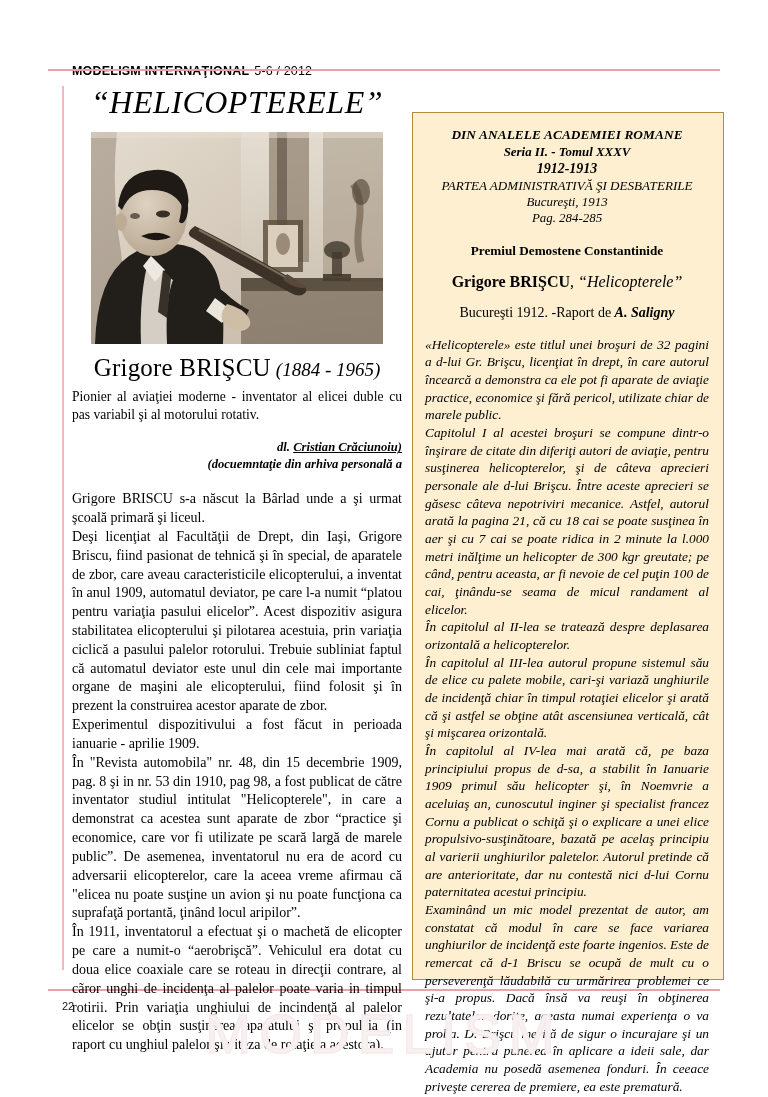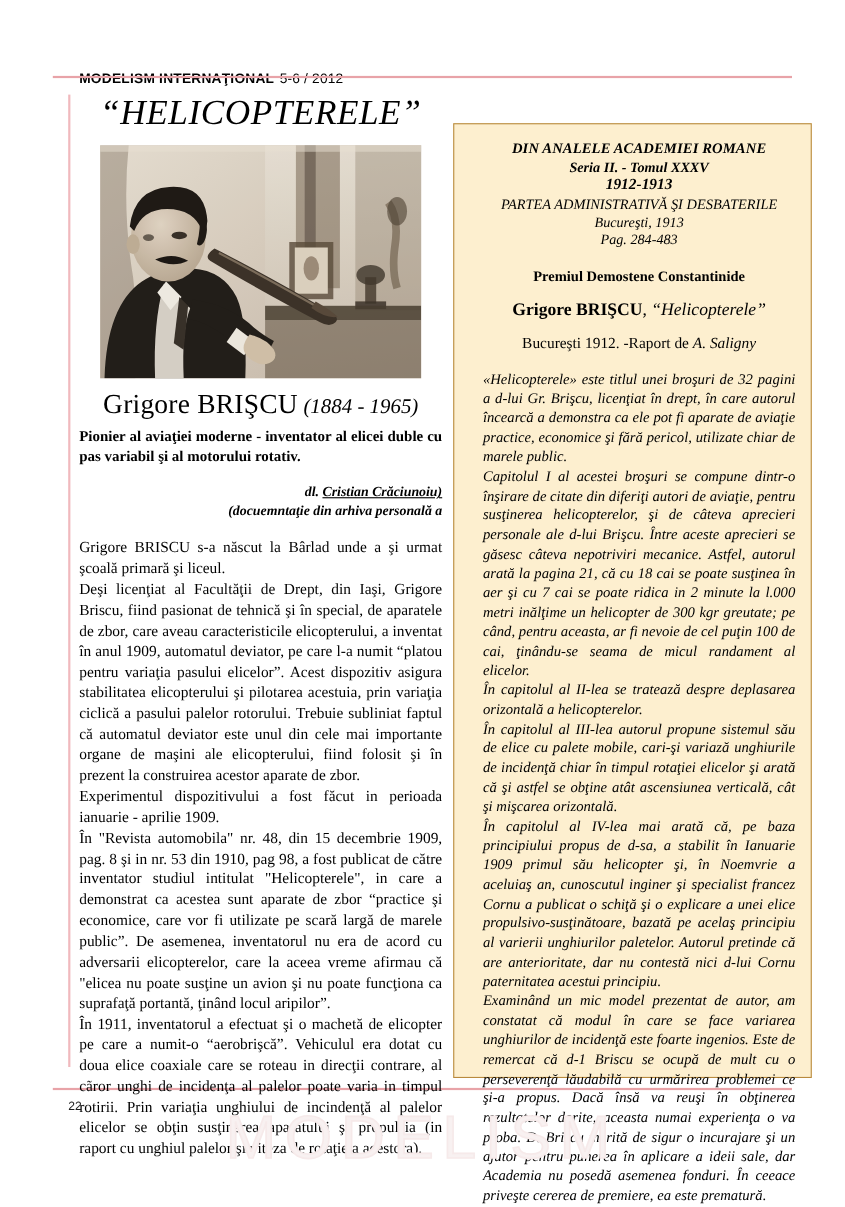--- a/index.html
+++ b/index.html
@@ -106,21 +106,21 @@
     font-size: 25px;
     letter-spacing: 0.2px;
   }
   .person-years {
     font-size: 19px;
     margin-left: 5px;
     font-style: italic;
   }
   .person-sub {
     font-family: "Liberation Serif", "DejaVu Serif", serif;
-    font-weight: bold;
+    font-weight: normal;
     font-size: 13.6px;
     line-height: 1.32;
     text-align: justify;
     text-align-last: left;
     margin: 6px 0 0 0;
   }
   .credit {
     margin: 16px 0 0 0;
     text-align: right;
     font-style: italic;
@@ -137,21 +137,21 @@
     text-align: justify;
   }
   .body-left p { margin: 0; }
 
   
   .col-right {
     position: absolute;
     left: 412px;
     top: 112px;
     width: 284px;
-    padding: 14px 14px 16px 26px;
+    padding: 14px 14px 16px 12px;
     background: #fdefcf;
     border: 1.4px solid #b98a3e;
     box-sizing: content-box;
     height: 836px;
   }
   .src-block {
     text-align: center;
     font-style: italic;
     line-height: 1.26;
   }
@@ -173,21 +173,21 @@
     font-size: 16px;
     margin-top: 14px;
   }
   .author-line .an { font-weight: bold; }
   .author-line .aw { font-style: italic; }
   .report-line {
     text-align: center;
     font-size: 14px;
     margin-top: 14px;
   }
-  .report-line .rn { font-weight: normal; font-style: italic; }
+  .report-line .rn { font-weight: bold; font-style: italic; }
 
   .body-right {
     margin-top: 15px;
     font-style: italic;
     font-size: 13.35px;
     line-height: 1.325;
     text-align: justify;
   }
   .body-right p { margin: 0; }
 
@@ -329,21 +329,21 @@
   </div>
 
   <div class="col-right">
 
     <div class="src-block">
       <div class="src-l1">DIN ANALELE ACADEMIEI ROMANE</div>
       <div class="src-l2">Seria II. - Tomul XXXV</div>
       <div class="src-l3">1912-1913</div>
       <div class="src-l4">PARTEA ADMINISTRATIVĂ ŞI DESBATERILE</div>
       <div class="src-l5">Bucureşti, 1913</div>
-      <div class="src-l6">Pag. 284-483</div>
+      <div class="src-l6">Pag. 284-285</div>
     </div>
 
     <div class="prize">Premiul Demostene Constantinide</div>
 
     <div class="author-line">
       <span class="an">Grigore BRIŞCU</span><span>, </span><span class="aw">“Helicopterele”</span>
     </div>
 
     <div class="report-line">
       <span>Bucureşti 1912. -Raport de </span><span class="rn">A. Saligny</span>

